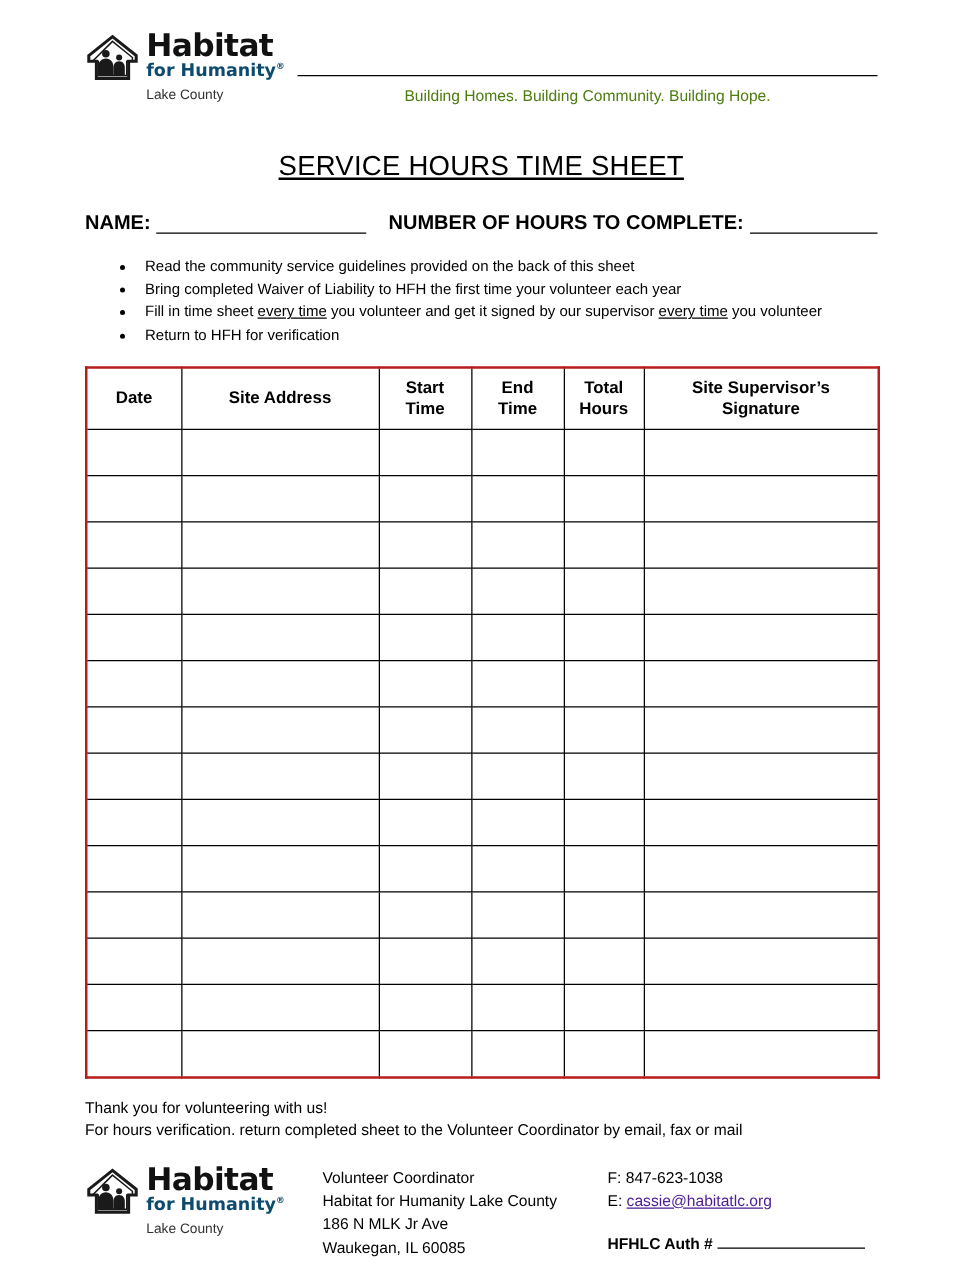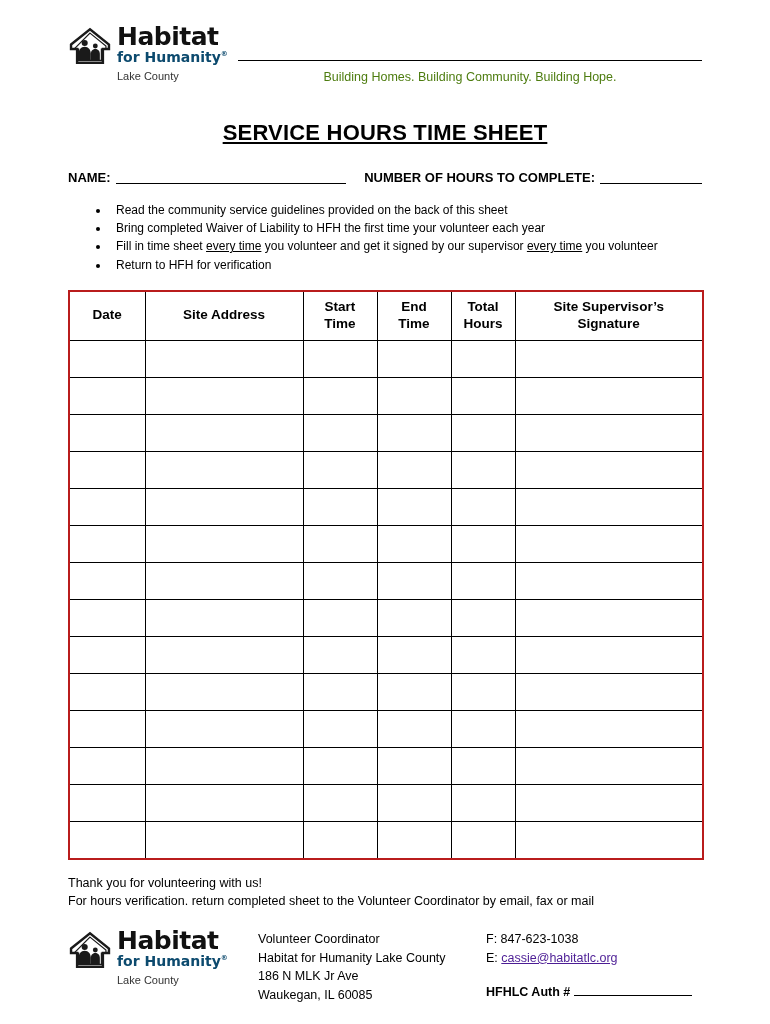--- a/index.html
+++ b/index.html
@@ -88,31 +88,31 @@
     text-align: center;
     font-size: 12.5px;
     margin-top: 9px;
     color: #4d7c0f;
   }
 
   
   .doc-title {
     text-align: center;
     font-size: 22px;
-    font-weight: bold;
+    font-weight: normal;
     text-decoration: underline;
     margin-top: 18px;
     letter-spacing: 0.2px;
   }
 
   
   .name-row {
     display: flex;
     margin-top: 24px;
-    font-size: 13px;
+    font-size: 16px;
     font-weight: bold;
     align-items: flex-end;
   }
   .name-label { white-space: nowrap; }
   .fill-line {
     border-bottom: 1px solid #000;
     flex: 1;
     height: 13px;
     margin: 0 0 1px 5px;
   }

